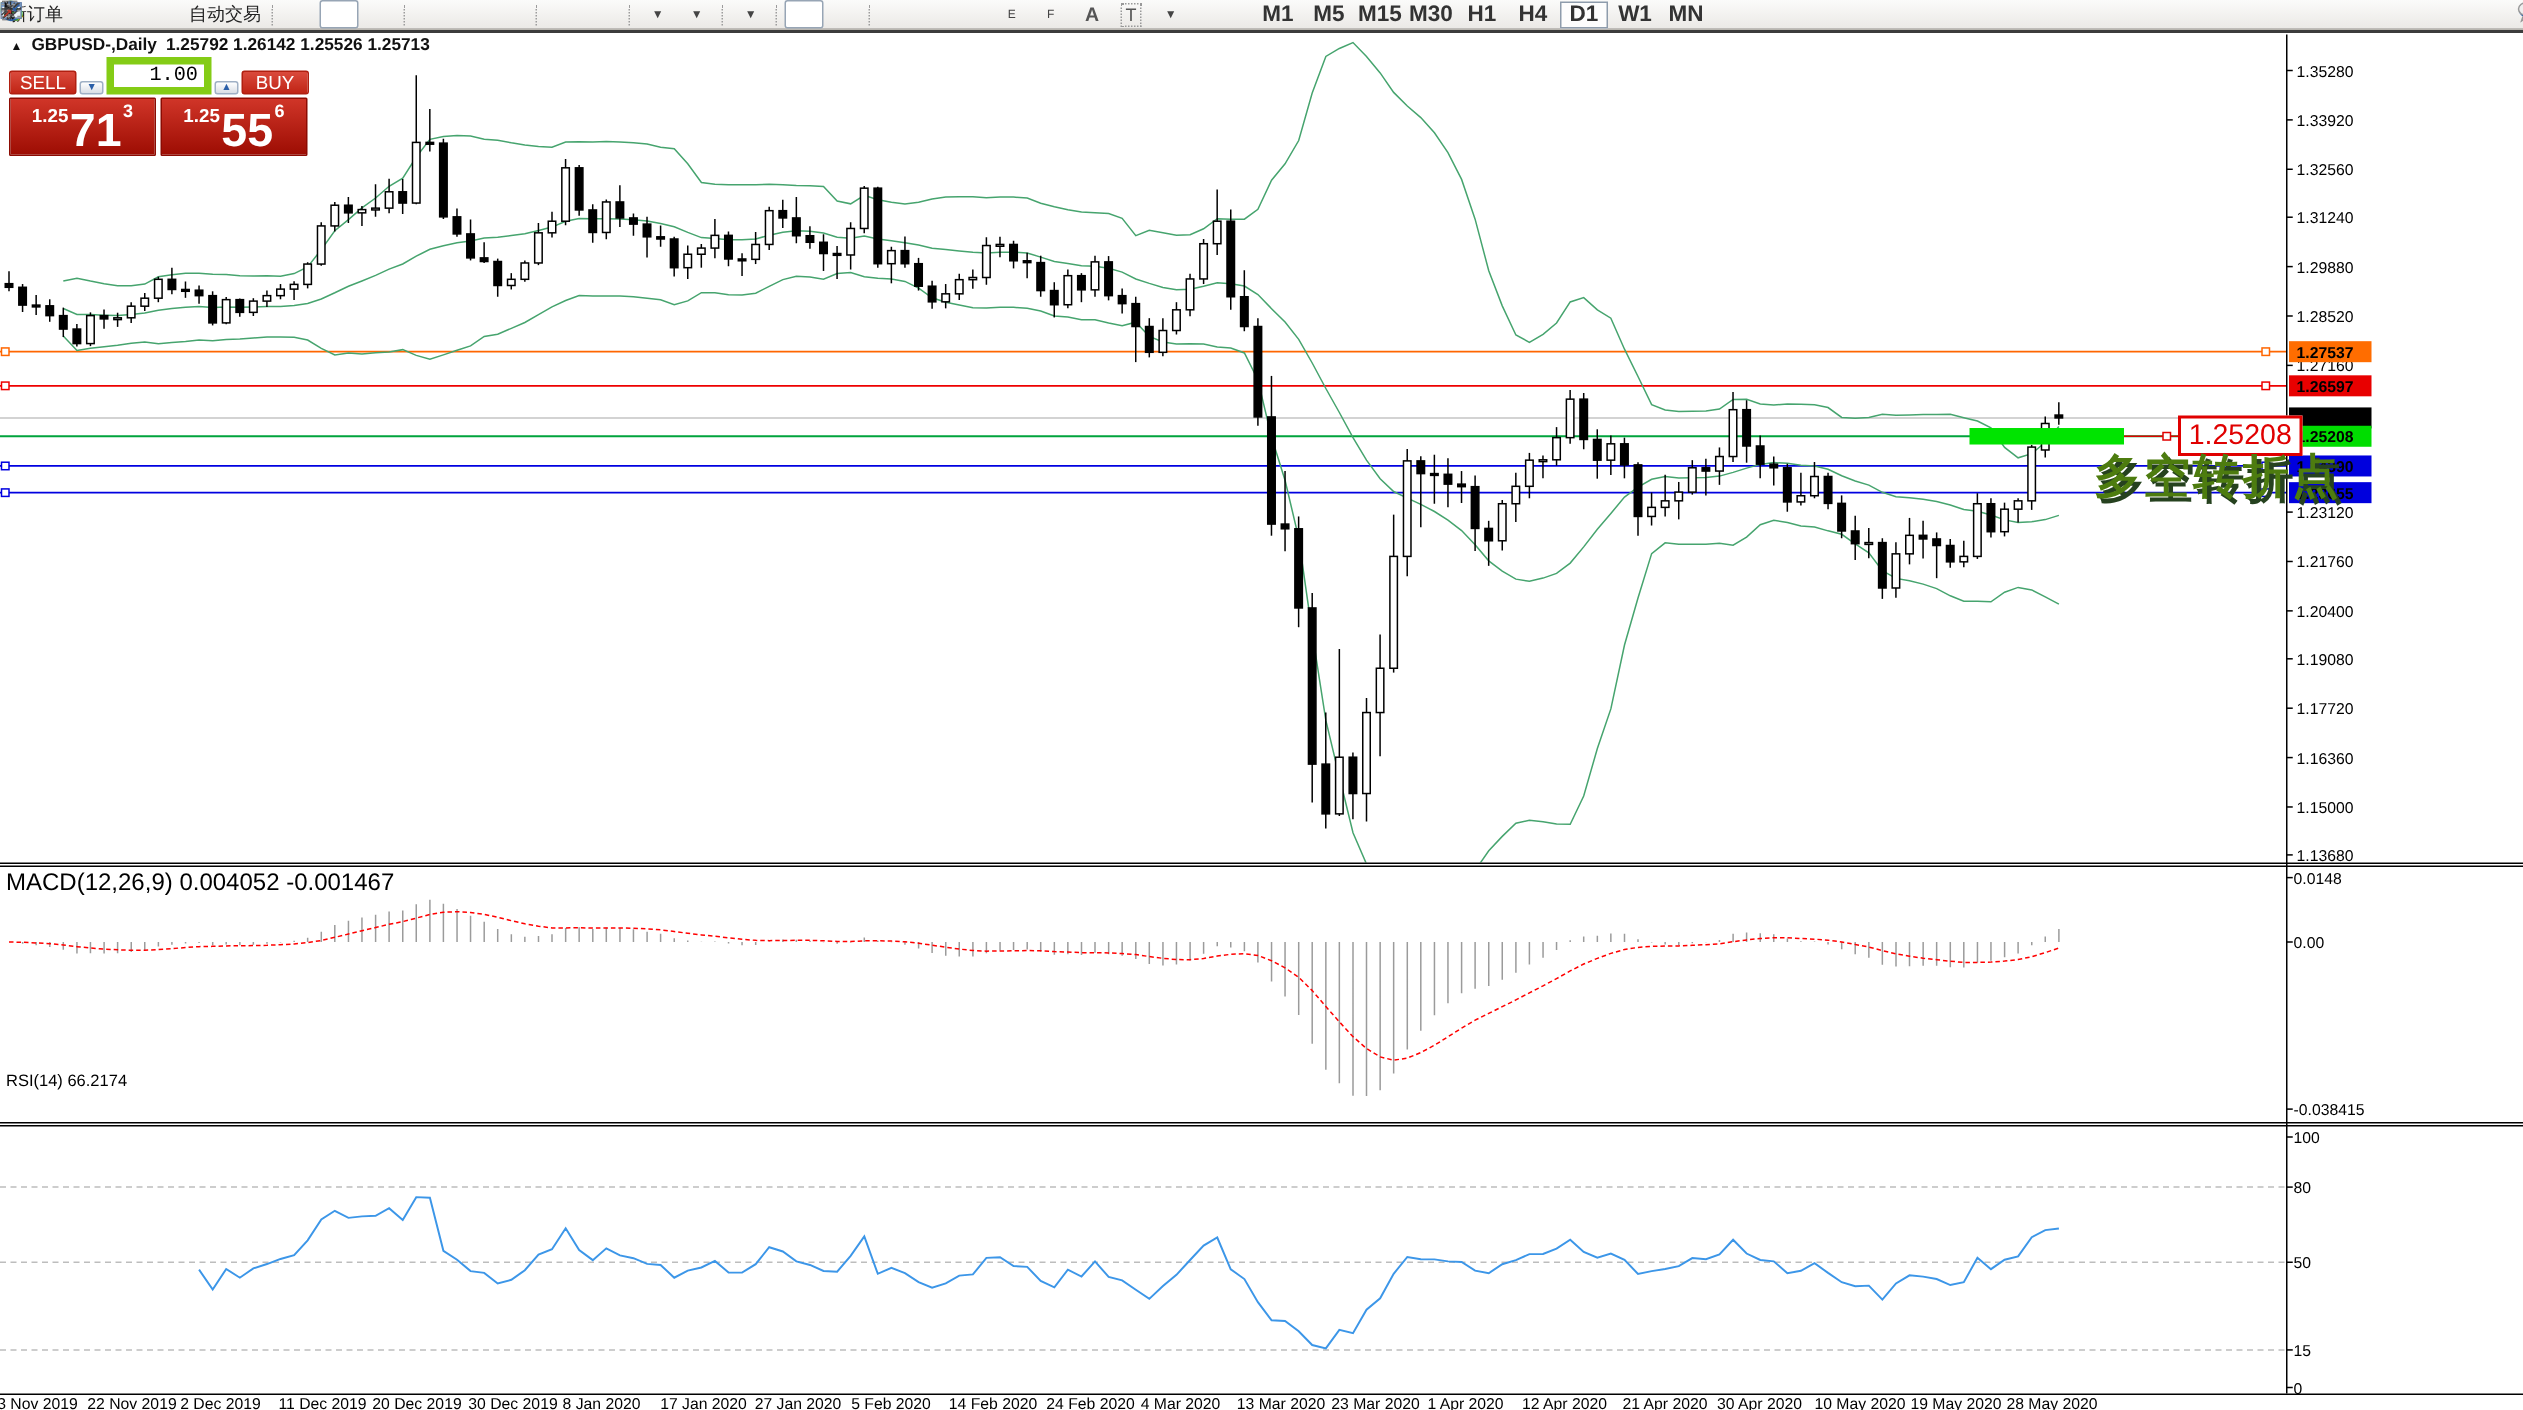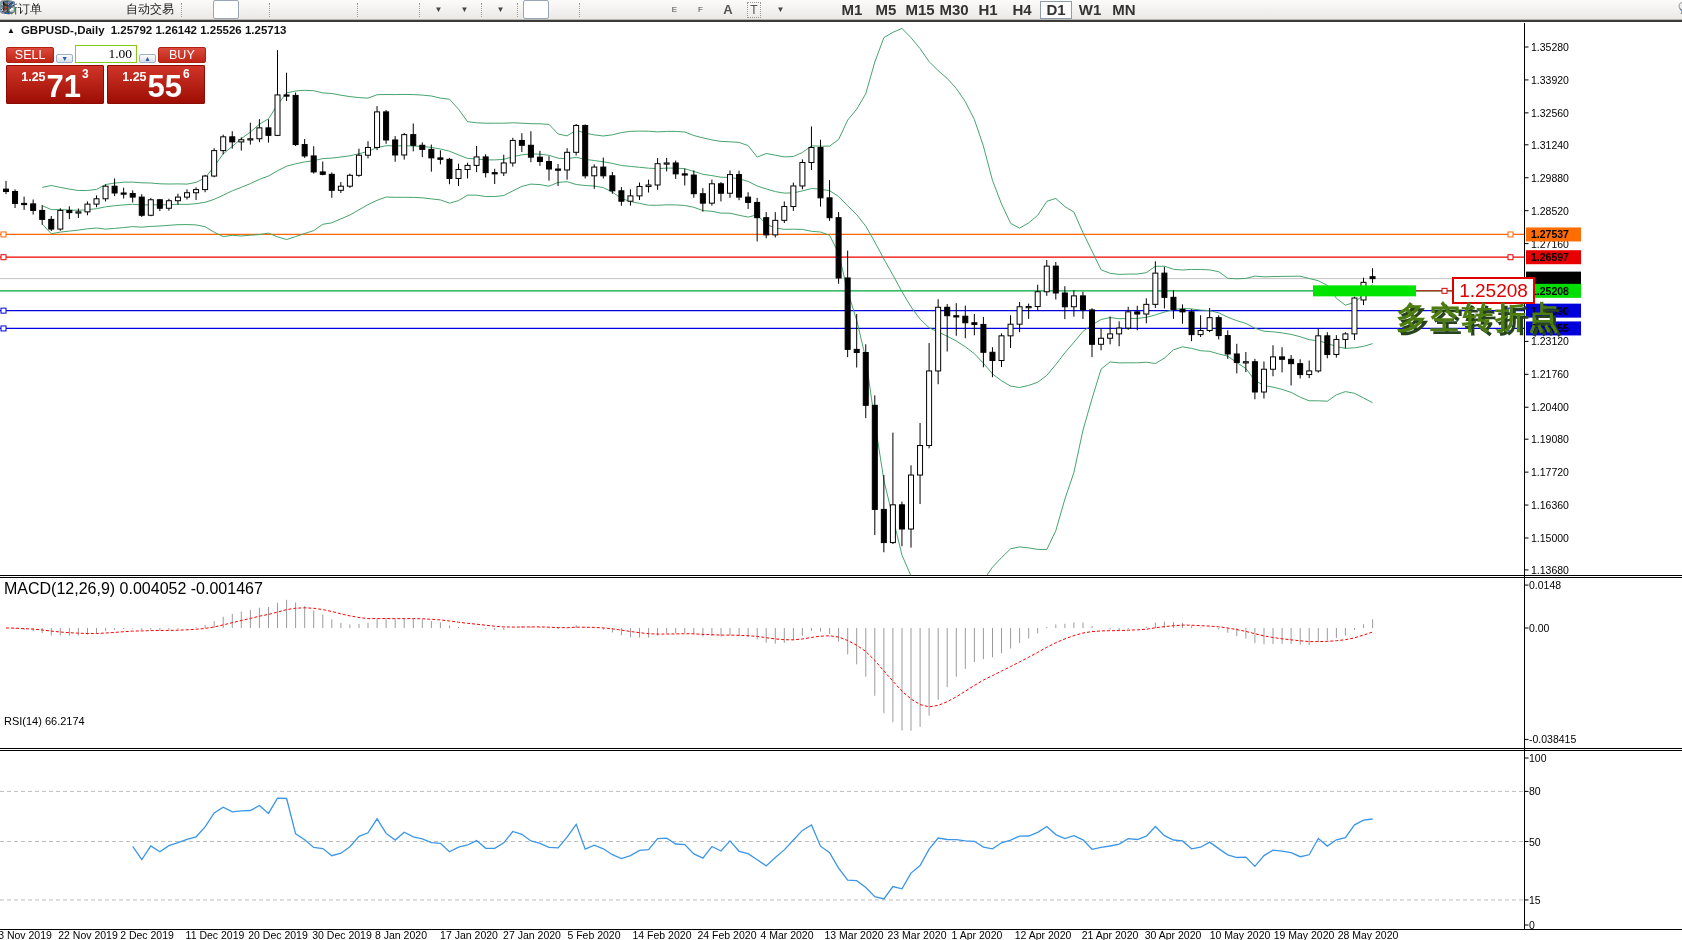--- a/index.html
+++ b/index.html
@@ -25,21 +25,21 @@
   #chartTitle{position:absolute;left:7px;top:24px;z-index:6;font-size:11.5px;font-weight:bold;color:#111;
     display:flex;gap:6px;align-items:center;}
   #chartTitle .tri{font-size:8px;}
   
   #tw{position:absolute;left:6px;top:40px;width:200px;z-index:7;}
   #twTop{display:flex;height:23px;gap:2px;align-items:flex-end;}
   .rbtn{background:linear-gradient(#da4a3c,#c02415);color:#fff;font-size:12.5px;
     display:flex;align-items:center;justify-content:center;width:50px;border:1px solid #b01f10;border-radius:2px;}
   .spin{width:16px;background:linear-gradient(#ffffff,#d9dee5);border:1px solid #9fb0c5;border-radius:2px;
     display:flex;align-items:center;justify-content:center;font-size:7px;color:#2b5fa8;}
-  #vol{width:56px;flex:1;border:1px solid #84cc16;font-family:Liberation Serif, serif;
+  #vol{width:56px;flex:1;border:5px solid #84cc16;font-family:Liberation Mono, monospace;
     font-size:13.5px;text-align:right;padding:0 4px 0 0;}
   #twBot{display:flex;margin-top:2px;gap:3px;}
   .pbox{width:96px;height:35px;background:linear-gradient(#d03528,#9d0d03);border:1px solid #8c0b02;
     color:#fff;display:flex;align-items:flex-end;justify-content:center;padding-bottom:2px;border-radius:1px;}
   .pbox .sm{font-size:12.5px;font-weight:bold;margin-bottom:17px;}
   .pbox .big{font-size:31px;font-weight:bold;line-height:28px;margin:0 1px;text-align:right;}
   .pbox .sup{font-size:12px;font-weight:bold;align-self:flex-start;margin-top:1px;}
   
   #macdLabel{position:absolute;left:4px;top:580px;font-size:16px;color:#000;z-index:5;}
   #rsiLabel{position:absolute;left:4px;top:715px;font-size:11px;color:#000;z-index:5;}

